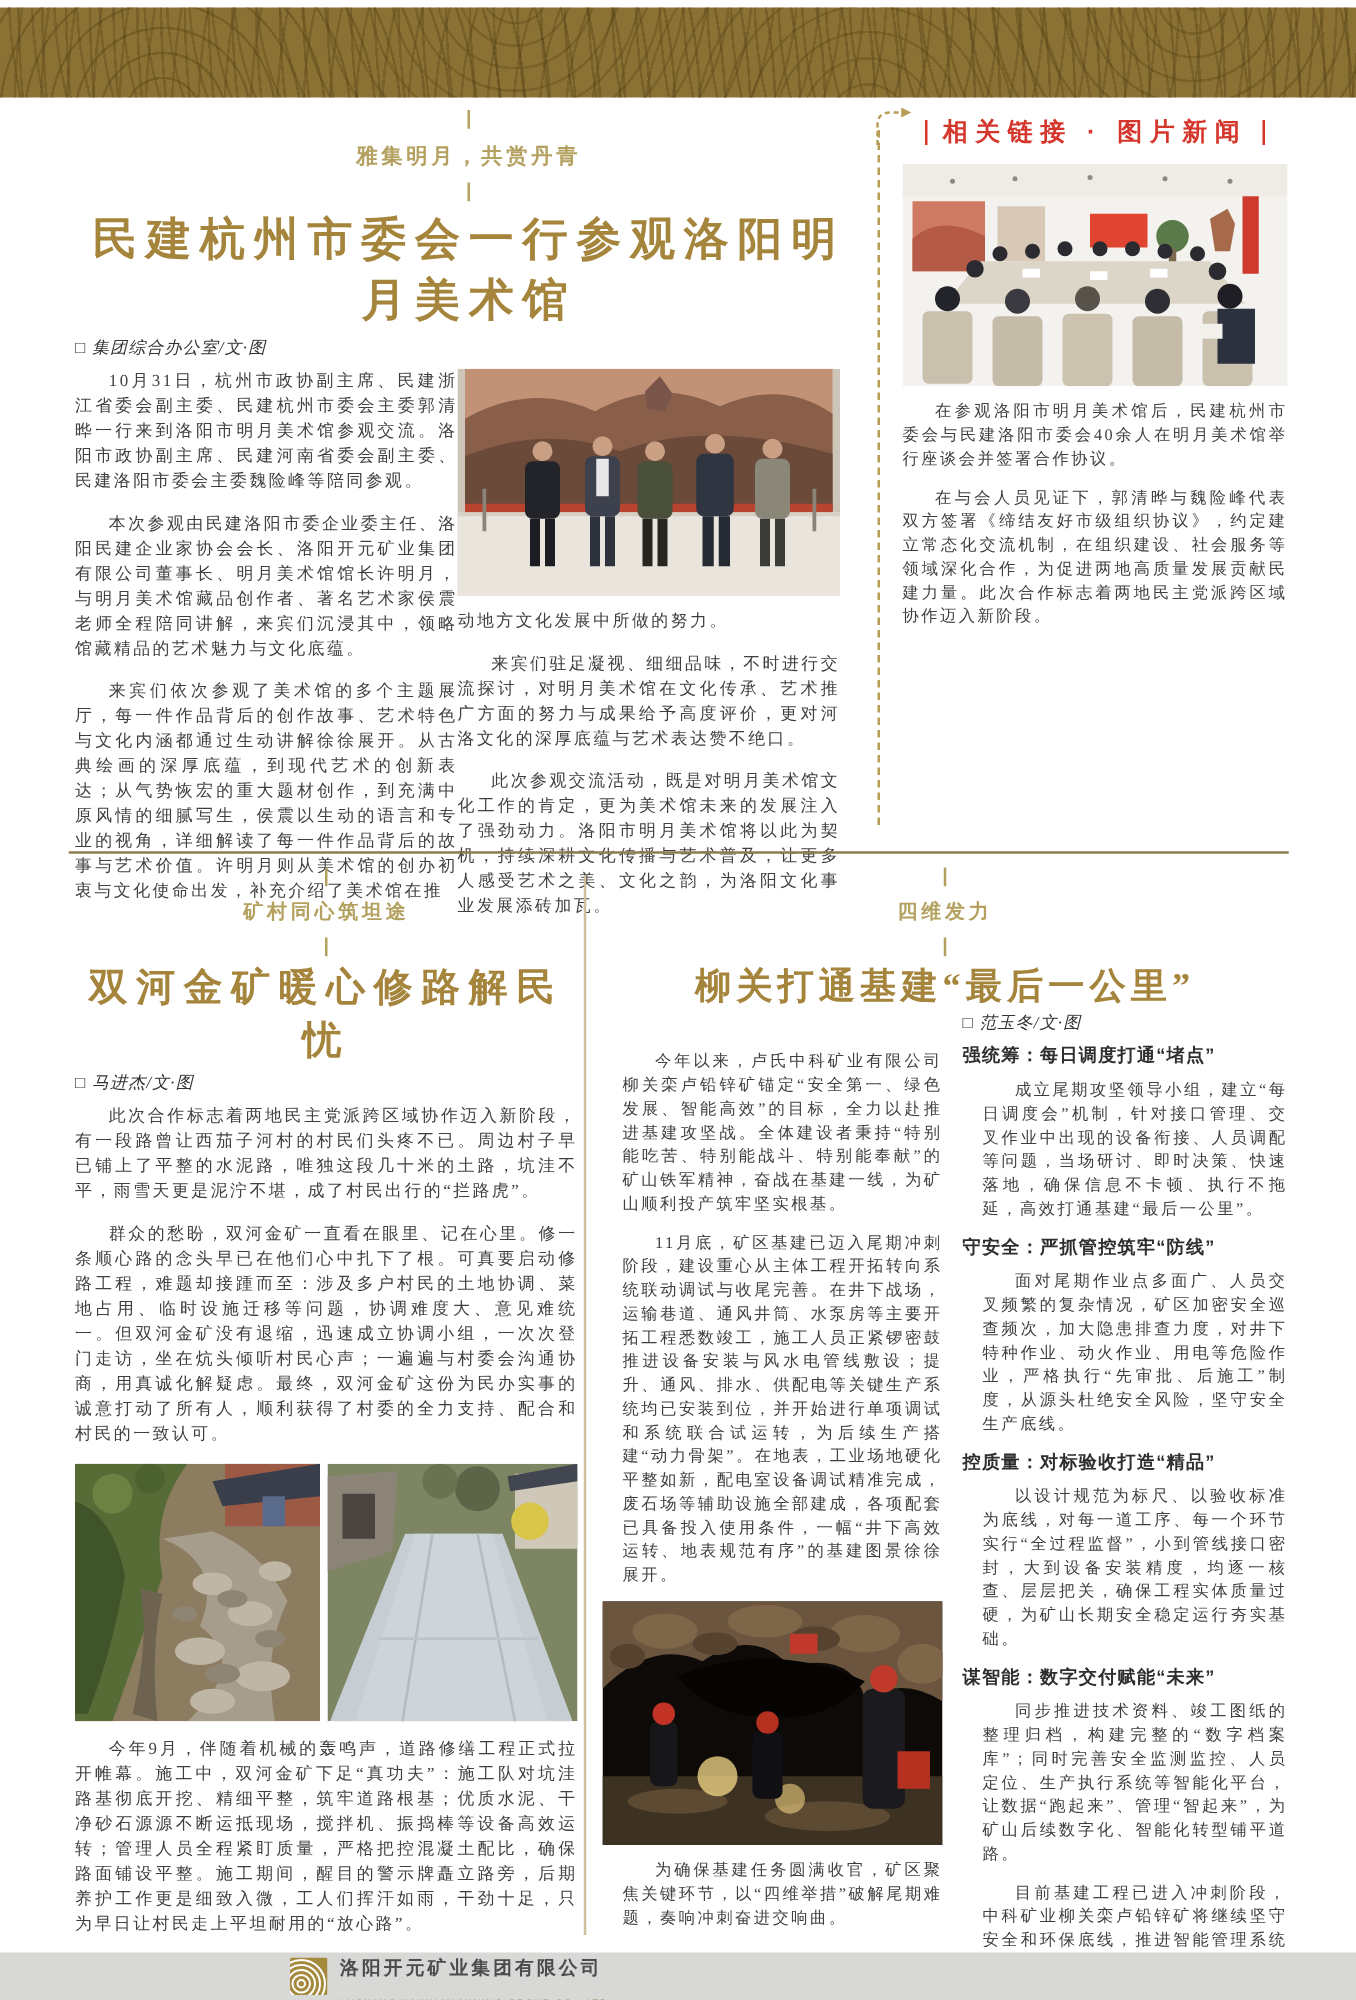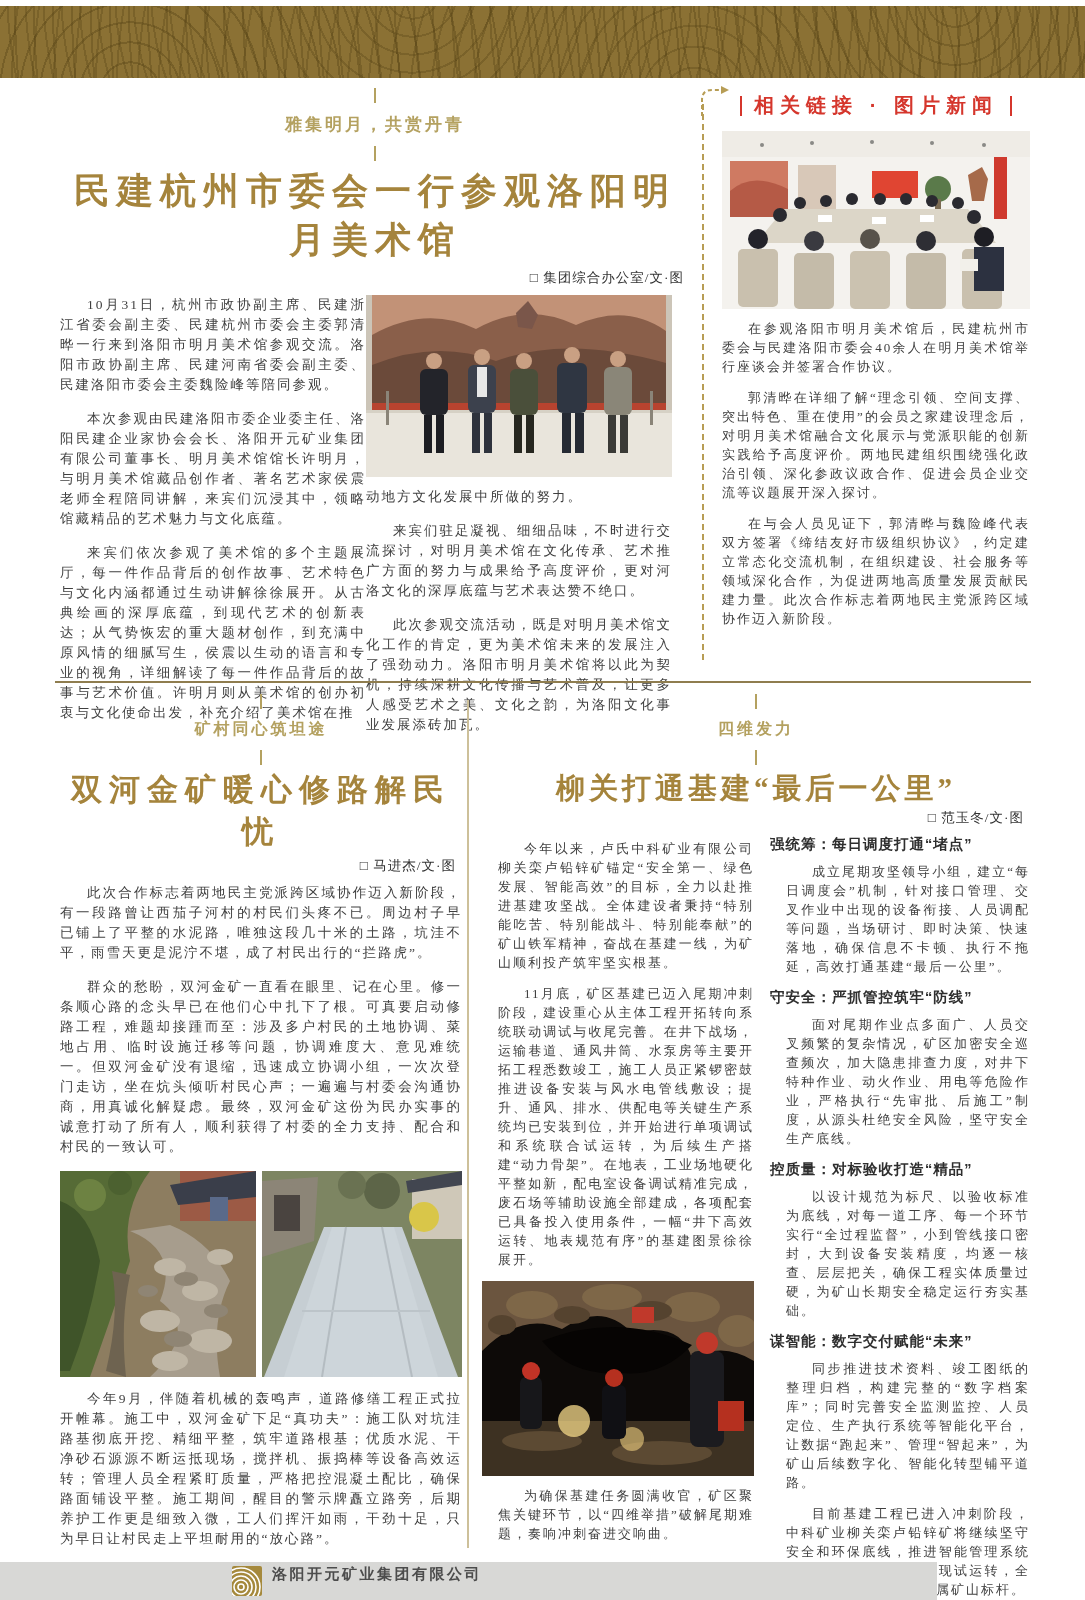--- a/index.html
+++ b/index.html
@@ -17,21 +17,21 @@
       repeating-radial-gradient(circle at 64% 130%, rgba(0,0,0,0) 0 10px, rgba(85,66,20,.32) 10px 12px, rgba(0,0,0,0) 12px 21px),
       repeating-radial-gradient(circle at 88% -10%, rgba(0,0,0,0) 0 8px, rgba(85,66,20,.35) 8px 10px, rgba(0,0,0,0) 10px 19px);
   }
   
   p{margin:0 0 14px 0;font-size:13.5px;line-height:20px;letter-spacing:2px;text-align:justify;color:#3f3f3f;}
   p.ind{text-indent:2em;}
   .kicker{display:flex;align-items:center;justify-content:center;gap:10px;
           font-weight:bold;color:#b4a160;font-size:17px;letter-spacing:3px;flex-direction:column;}
   .kbar{display:inline-block;width:2px;height:15px;background:#b4a160;}
   .title{font-weight:bold;color:#a5843c;text-align:center;letter-spacing:7px;}
-  .byline{text-align:right;font-size:13.5px;color:#333;letter-spacing:1px;margin:4px 6px 8px 0;}
+  .byline{text-align:left;font-size:13.5px;color:#333;letter-spacing:1px;margin:4px 6px 8px 0;font-style:italic;}
   .cols{display:flex;}
   
   .a1{position:absolute;left:60px;top:88px;width:630px;}
   .a1 .title{font-size:36px;margin:6px 0 2px 0;text-align:center;}
   .a1 .col{width:306px;}
   .photo{display:block;margin:0 0 10px 0;}
   
   .hook{position:absolute;left:698px;top:86px;}
   .dashv{position:absolute;left:702px;top:104px;height:556px;width:0;border-left:2px dashed #b79d55;}
   .related{position:absolute;left:722px;top:92px;width:308px;}
@@ -50,21 +50,21 @@
   
   .a3{position:absolute;left:482px;top:694px;width:548px;}
   .a3 .title{font-size:29px;margin:4px 0 0 0;letter-spacing:4px;}
   .a3 .cols{gap:16px;}
   .colB{width:272px;}
   .colC{width:260px;}
   .colB p,.colC p{font-size:13px;line-height:19px;margin-bottom:12px;margin-left:16px;}
   .subhead{font-family:"Liberation Sans",sans-serif;font-weight:bold;color:#2e2e2e;
            font-size:14.5px;letter-spacing:1px;margin:2px 0 8px 0;}
   
-  .footer{position:absolute;left:0;top:1562px;width:937px;height:38px;background:#d8d8d6;}
+  .footer{position:absolute;left:0;top:1562px;width:1085px;height:38px;background:#d8d8d6;}
   .flogo{position:absolute;left:232px;top:4px;}
   .fnames{position:absolute;left:272px;top:3px;}
   .fcn{font-family:"Liberation Sans",sans-serif;font-weight:bold;font-size:15px;color:#4c4c4c;letter-spacing:2.5px;}
   .fen{font-family:"Liberation Sans",sans-serif;font-size:7.5px;color:#9a8d60;letter-spacing:1.4px;margin-top:14px;}
 </style>
 </head>
 <body>
 
 <div class="band"></div>
 
@@ -181,21 +181,20 @@
         <circle cx="148" cy="108" r="10" fill="#57524a"></circle>
       <rect x="184" y="122" width="40" height="56" rx="5" fill="#c4bba9"></rect>
         <circle cx="204" cy="110" r="10" fill="#2e2e34"></circle>
       <rect x="240" y="118" width="40" height="60" rx="5" fill="#c9c0ae"></rect>
         <circle cx="262" cy="106" r="10" fill="#1e1e24"></circle>
       <rect x="252" y="116" width="30" height="44" fill="#2c3140"></rect>
       <rect x="238" y="128" width="18" height="12" fill="#f2f0ea"></rect>
     </g>
   </svg>
   <p class="ind">在参观洛阳市明月美术馆后，民建杭州市委会与民建洛阳市委会40余人在明月美术馆举行座谈会并签署合作协议。</p>
-  <p class="ind">郭清晔在详细了解“理念引领、空间支撑、突出特色、重在使用”的会员之家建设理念后，对明月美术馆融合文化展示与党派职能的创新实践给予高度评价。两地民建组织围绕强化政治引领、深化参政议政合作、促进会员企业交流等议题展开深入探讨。</p>
   <p class="ind">在与会人员见证下，郭清晔与魏险峰代表双方签署《缔结友好市级组织协议》，约定建立常态化交流机制，在组织建设、社会服务等领域深化合作，为促进两地高质量发展贡献民建力量。此次合作标志着两地民主党派跨区域协作迈入新阶段。</p>
 </div>
 
 <div class="hr1"></div>
 <div class="vline2"></div>
 
 <div class="a2">
   <div class="kicker" style="font-size:16px">
     <span class="kbar"></span>
     <span>矿村同心筑坦途</span>

